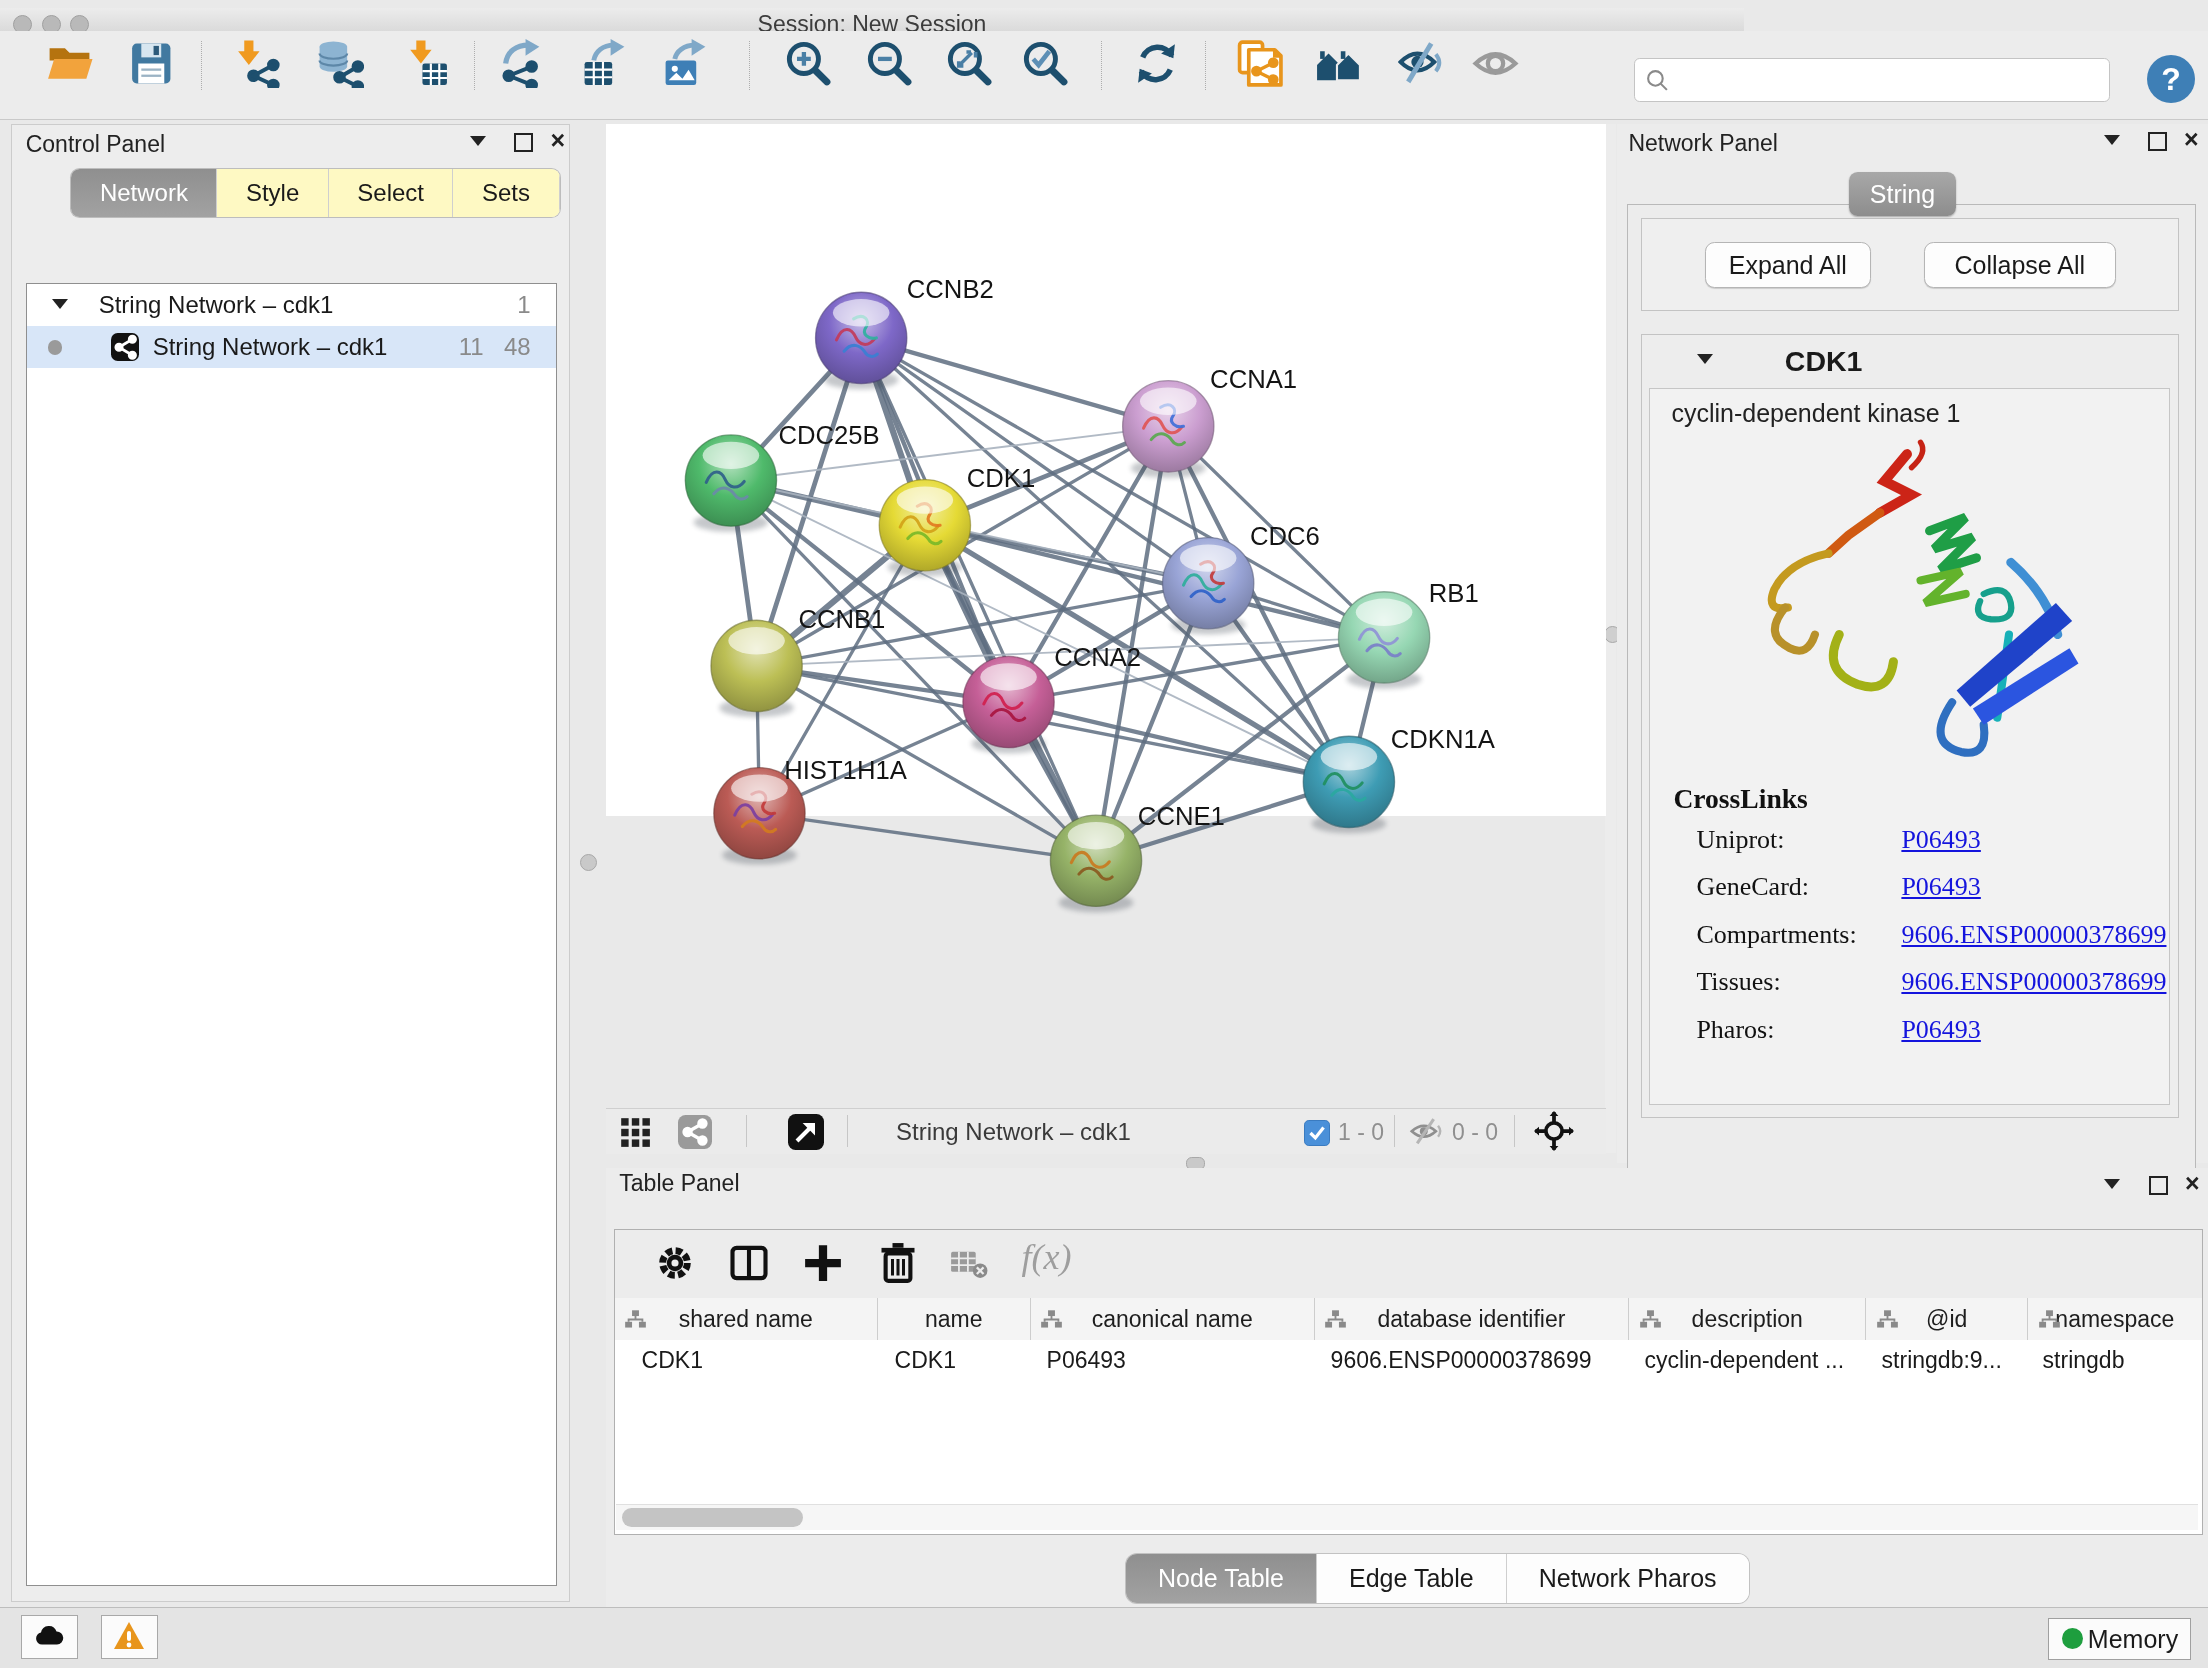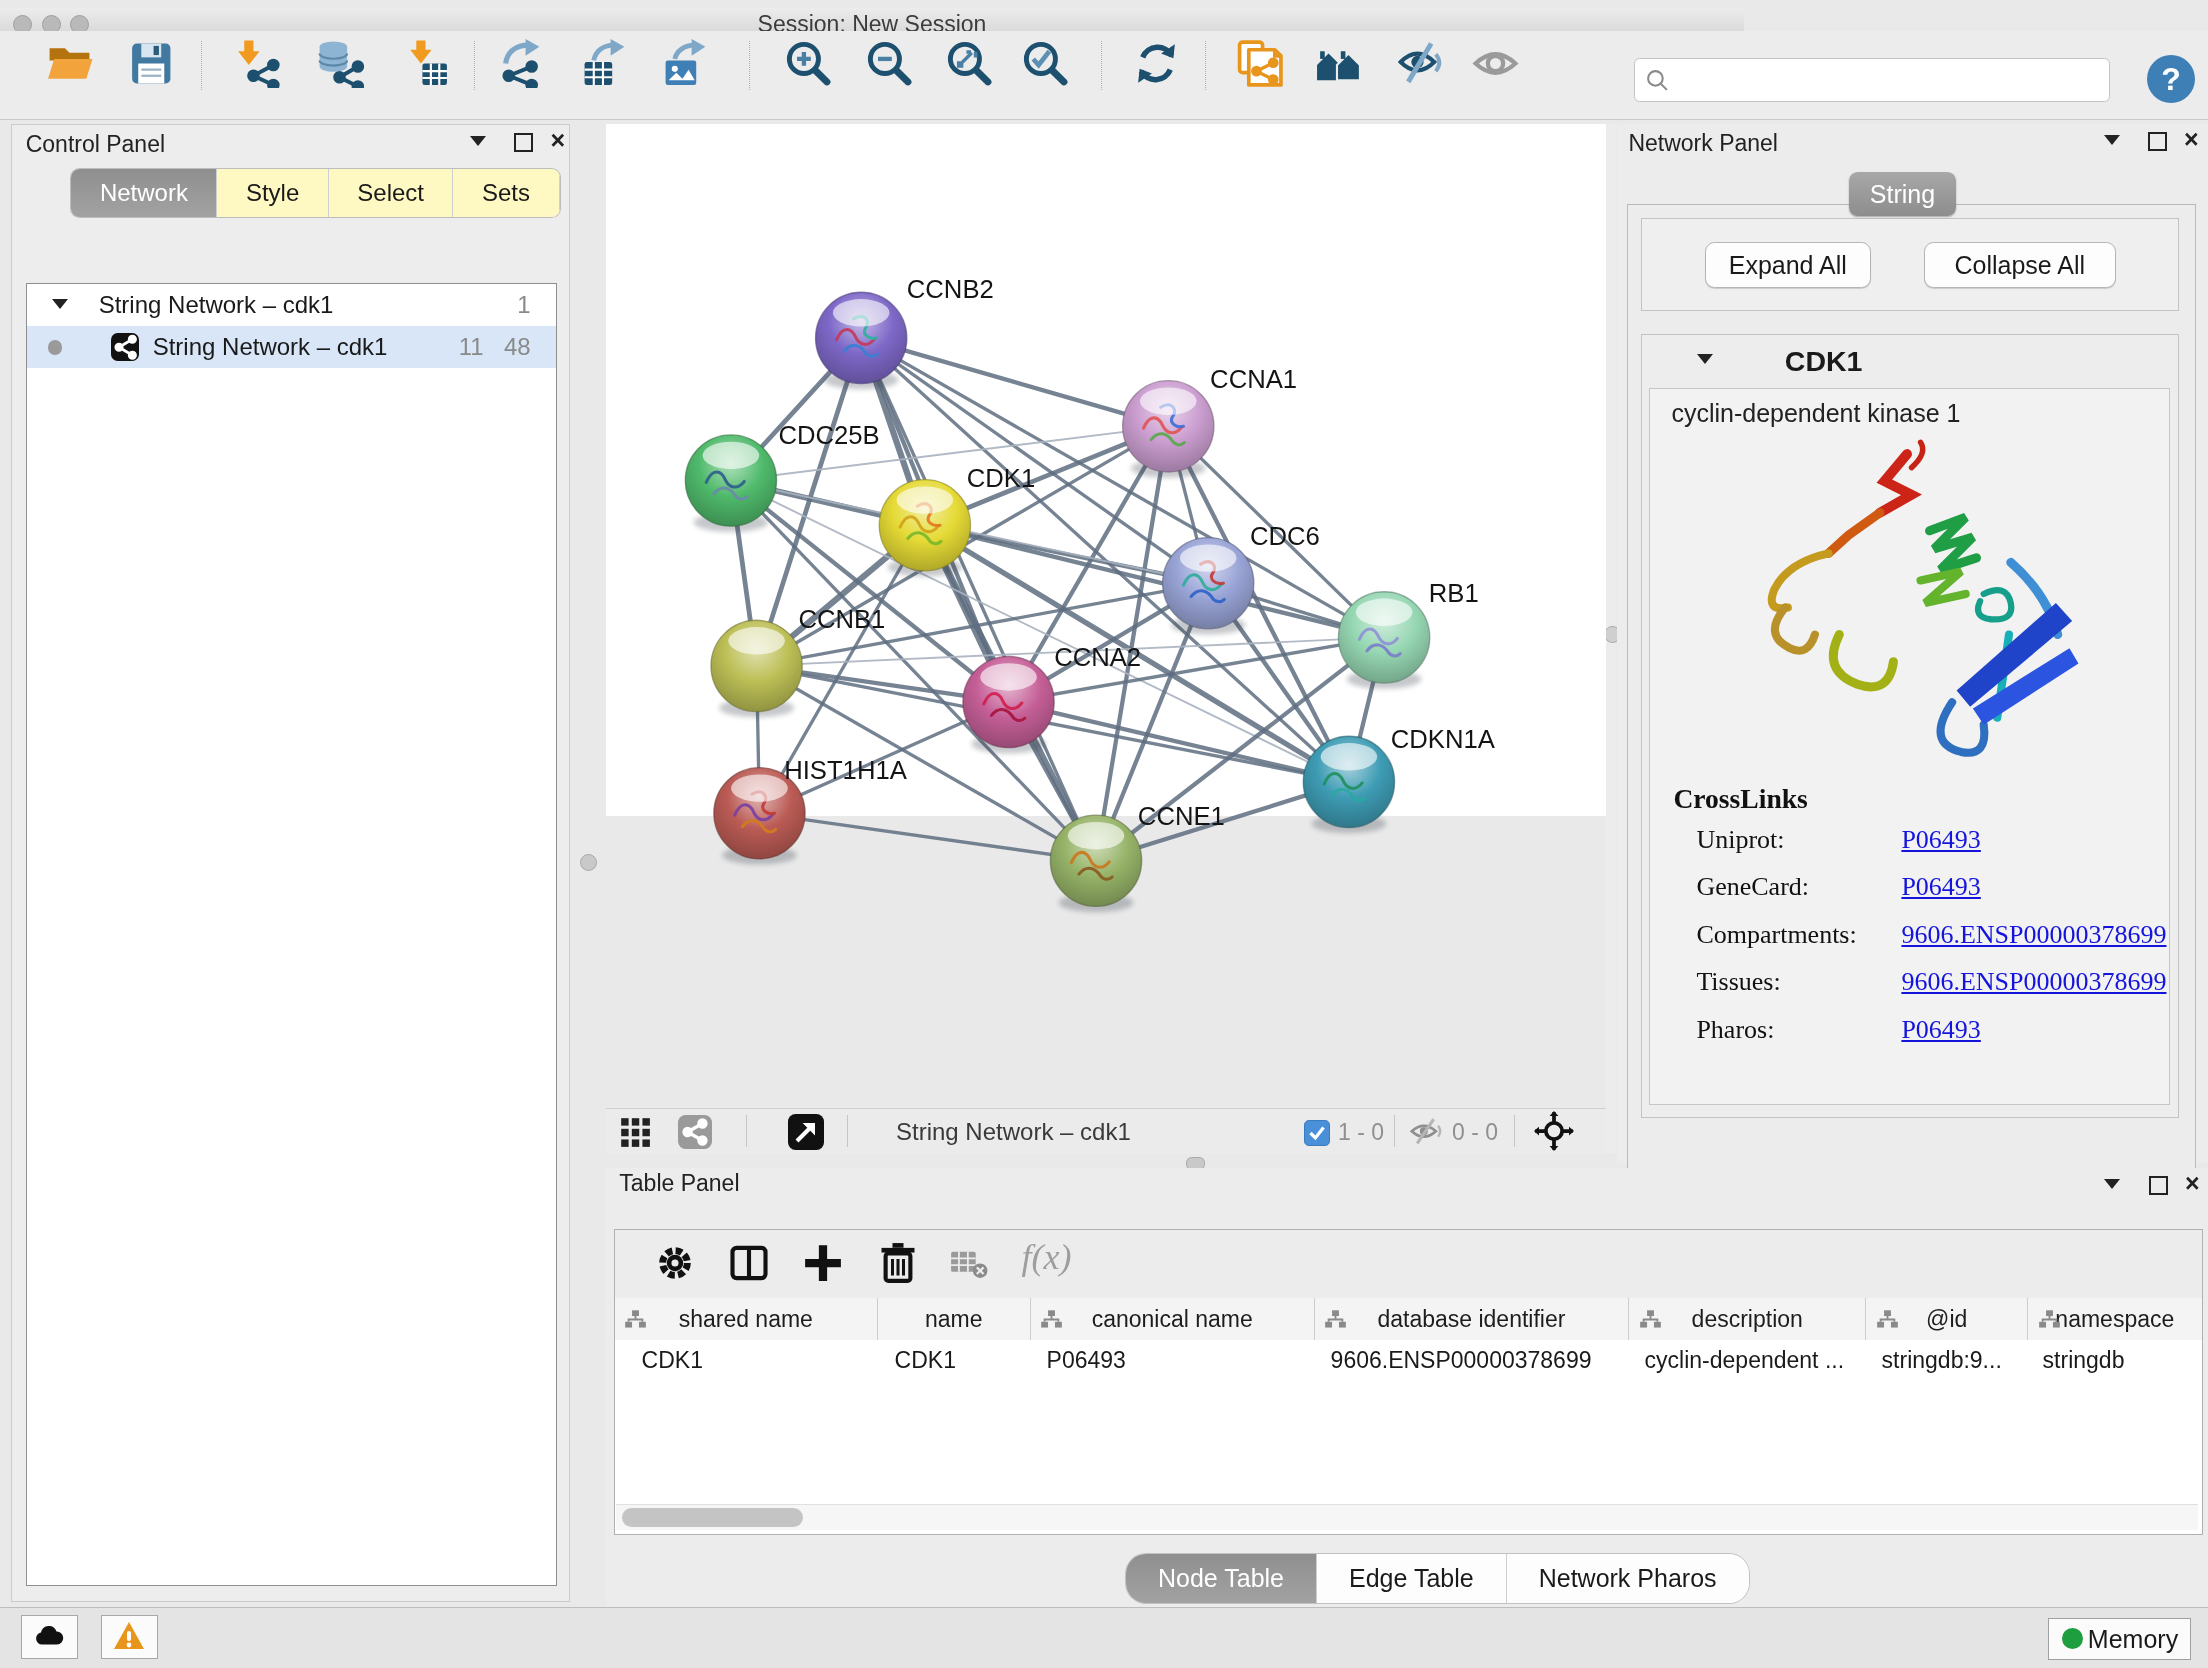--- a/index.html
+++ b/index.html
@@ -59,21 +59,21 @@
   .tbox{position:absolute;left:7.6px;top:61px;width:1587px;height:304px;border:1px solid #b0b0b0;background:#fff;}
   .ttool{position:absolute;left:0;top:0;width:100%;height:68px;background:#ececec;border-bottom:1px solid #d7d7d7;}
   .ti{position:absolute;top:11.4px;width:44px;height:44px;cursor:pointer;}
   .thead{position:absolute;left:0;top:68px;width:100%;height:42px;background:#f4f4f4;border-bottom:1px solid #b9b9b9;display:flex;}
   .th{position:relative;height:42px;border-right:1px solid #cdcdcd;font-size:23px;line-height:42px;text-align:center;color:#1d1d1d;overflow:hidden;white-space:nowrap;cursor:pointer;}
   .th svg{position:absolute;left:9.5px;top:10.5px;}
   .trowdata{position:absolute;left:0;top:110px;width:100%;height:40px;display:flex;background:#fff;cursor:pointer;}
   .td{height:40px;font-size:23px;line-height:40px;padding-left:17px;overflow:hidden;white-space:nowrap;box-sizing:border-box;}
   .hscroll{position:absolute;left:1.9px;bottom:3.8px;width:1582px;height:25px;background:#f6f6f6;border-top:1px solid #e0e0e0;}
   .hthumb{position:absolute;left:5.7px;top:2.9px;width:181px;height:19px;border-radius:9.5px;background:#c4c4c4;cursor:pointer;}
-  .ttabs{position:absolute;left:520px;top:386px;height:49px;display:flex;border-radius:20px;overflow:hidden;box-shadow:0 0 0 1px #c2c2c2;}
+  .ttabs{position:absolute;left:520px;top:386px;height:49px;display:flex;border-radius:11px;overflow:hidden;box-shadow:0 0 0 1px #c2c2c2;}
   .ttab{padding:0 32px;background:#fdfdfd;font-size:25px;line-height:49px;border-right:1px solid #cfcfcf;cursor:pointer;}
   .ttab.sel{background:linear-gradient(#8f8f8f,#a2a2a2);color:#fff;}
   
   .statusbar{left:0;top:1607px;width:2208px;height:61px;background:#e4e4e4;border-top:1px solid #bdbdbd;}
   .sbtn{position:absolute;top:6.7px;height:42px;background:#fbfbfb;border:1.9px solid #a8a8a8;cursor:pointer;}
   .membtn{position:absolute;left:2048px;top:9.5px;width:141px;height:40px;background:#fbfbfb;border:1.9px solid #a0a0a0;font-size:25px;line-height:40px;text-align:center;cursor:pointer;}
   .memdot{position:absolute;left:13.3px;top:9.5px;width:21px;height:21px;border-radius:50%;background:#1e9e3e;}
   .handle{position:absolute;border-radius:50%;background:#c9c9c9;border:1px solid #a8a8a8;cursor:pointer;}
 </style>
 </head>

